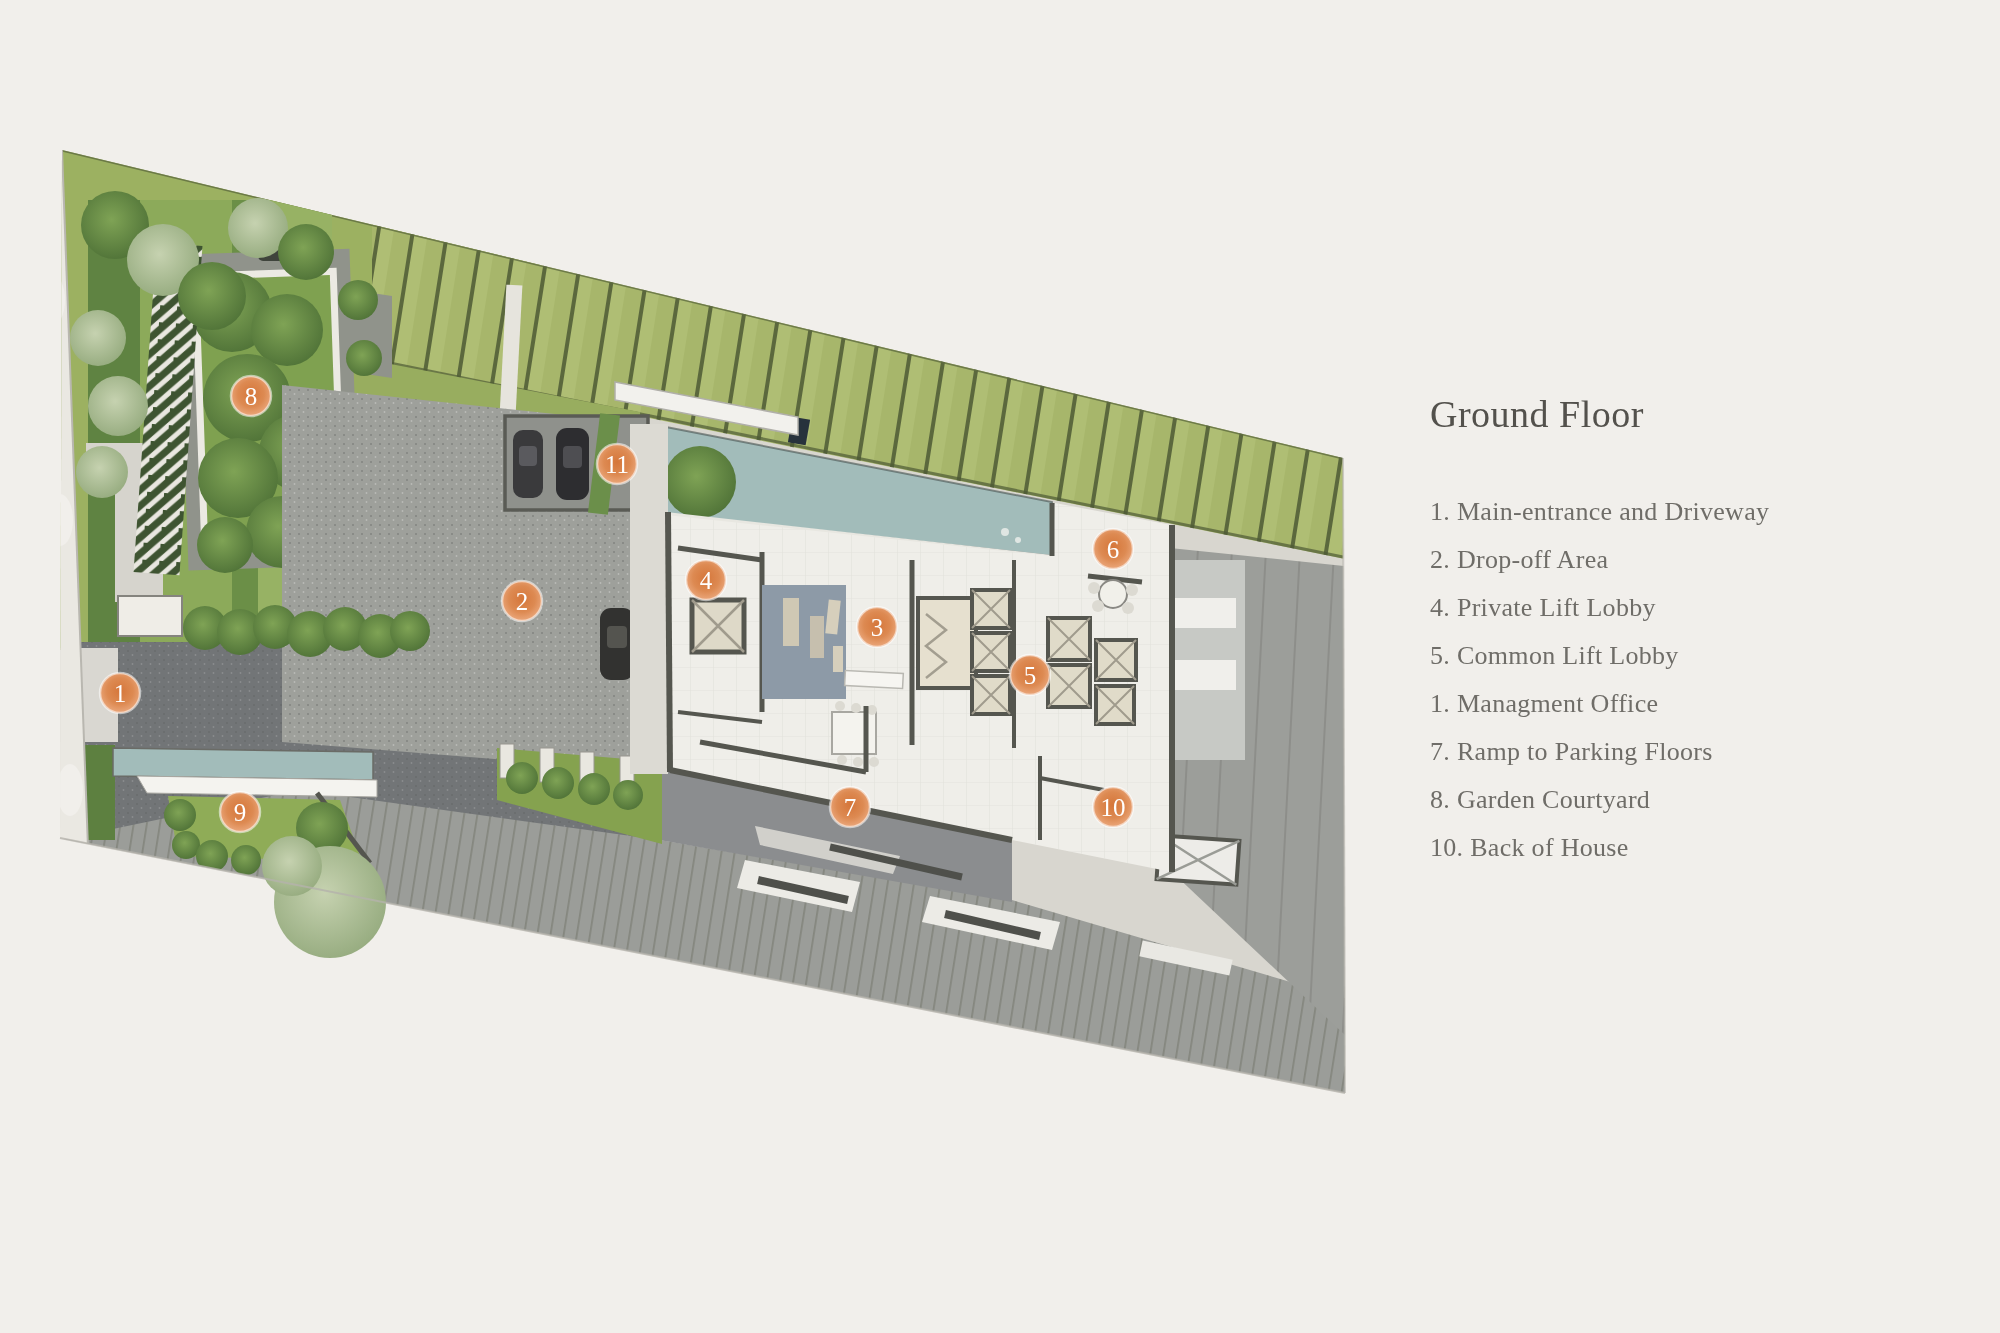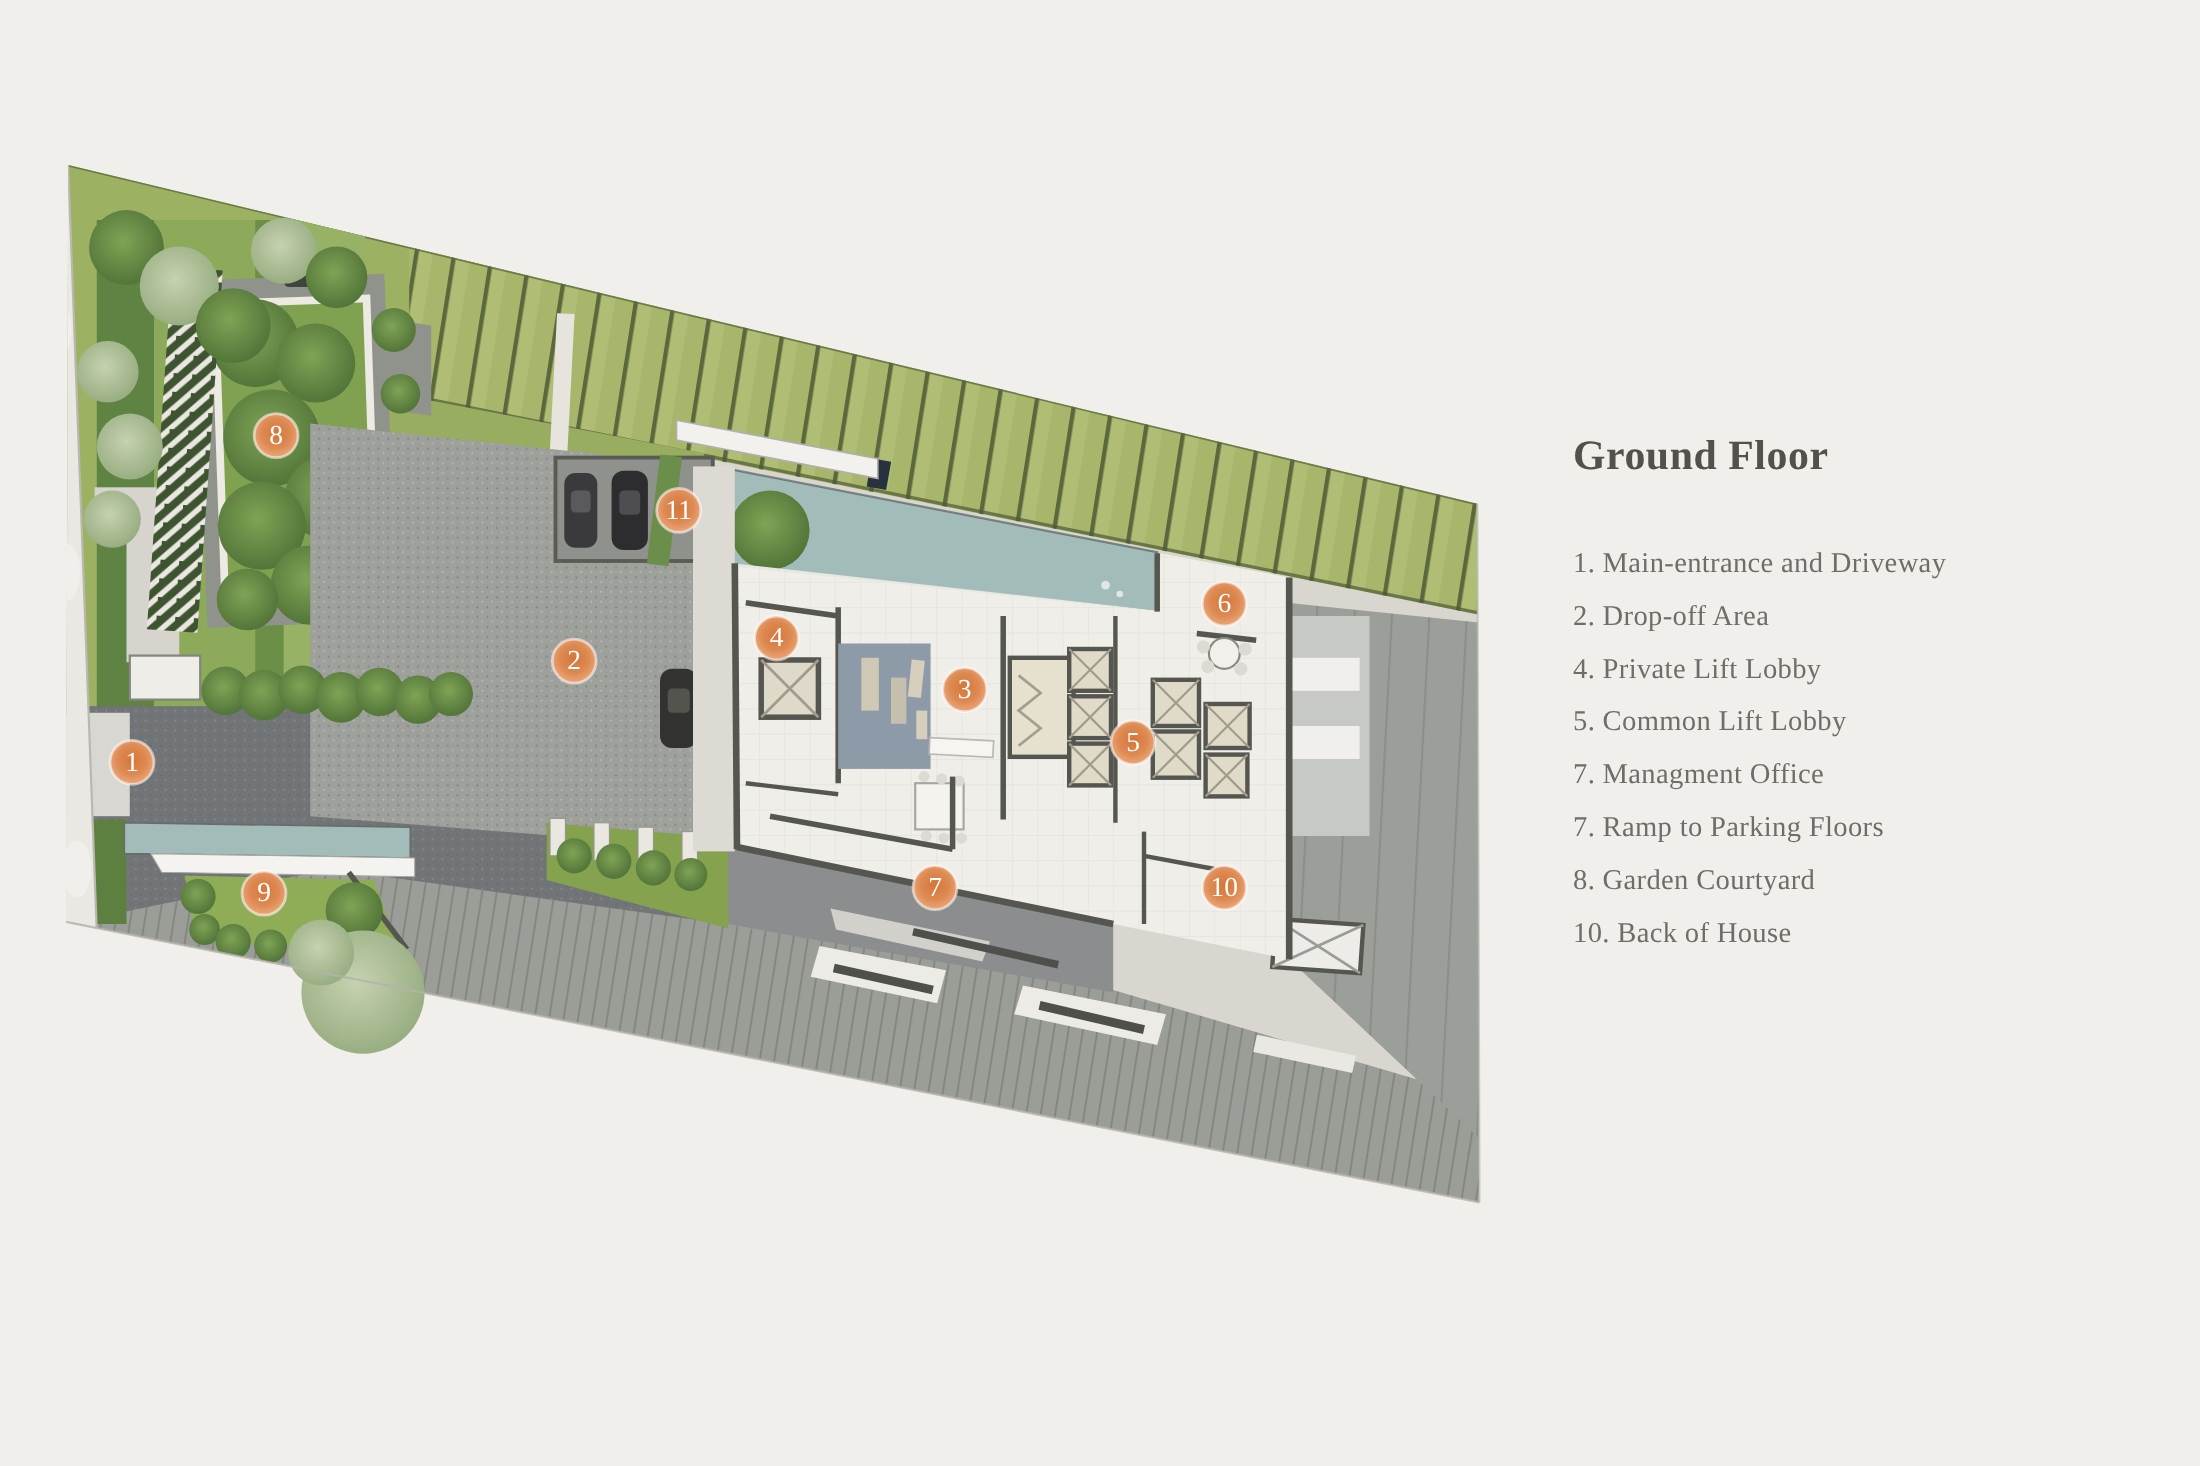--- a/index.html
+++ b/index.html
@@ -10,21 +10,21 @@
     overflow:hidden;
   }
   .stage{position:relative;width:2000px;height:1333px;background:#f1efeb;}
   .plan-svg{position:absolute;left:0;top:0;}
   .legend{
     position:absolute;left:1430px;top:392px;width:540px;
     color:#6f6d68;
   }
   .legend-title{
     font-size:38px;color:#53514c;letter-spacing:0.5px;
-    margin:0 0 52px 0;font-weight:700;
+    margin:0 0 52px 0;font-weight:400;
   }
   .legend-list{list-style:none;margin:0;padding:0;}
   .legend-list li{
     font-size:26px;line-height:48px;letter-spacing:0.3px;
     white-space:nowrap;
   }
   .marker-text{
     font-family:"Liberation Serif", serif;
     fill:#ffffff;font-size:25px;
   }
@@ -369,20 +369,20 @@
       </g>
   </svg>
 
   <div class="legend">
     <h2 class="legend-title">Ground Floor</h2>
     <ul class="legend-list" id="legend-list">
         <li>1. Main-entrance and Driveway</li>
         <li>2. Drop-off Area</li>
         <li>4. Private Lift Lobby</li>
         <li>5. Common Lift Lobby</li>
-        <li>7. Managment Office</li>
+        <li>1. Managment Office</li>
         <li>7. Ramp to Parking Floors</li>
         <li>8. Garden Courtyard</li>
         <li>10. Back of House</li>
       </ul>
   </div>
 
 </div>
 
 </body></html>

